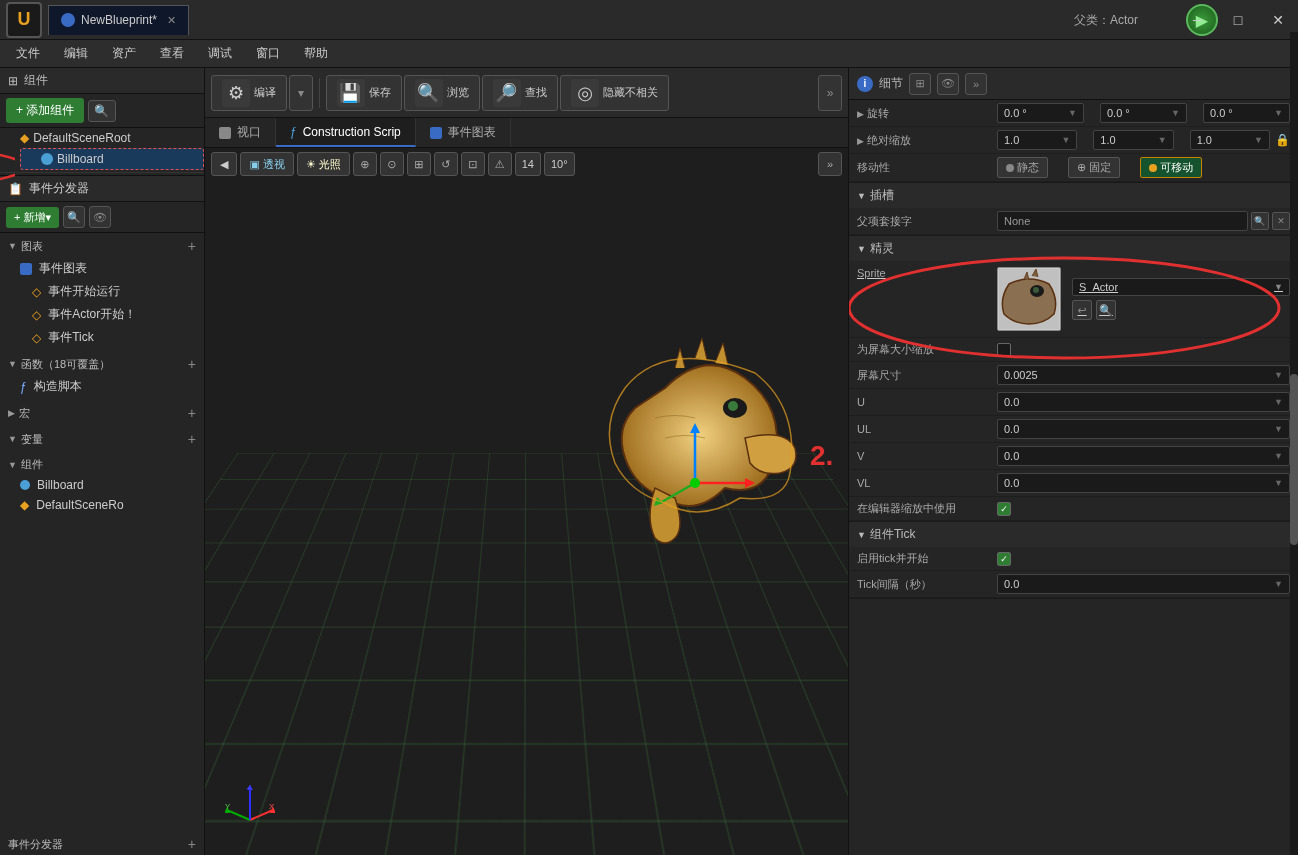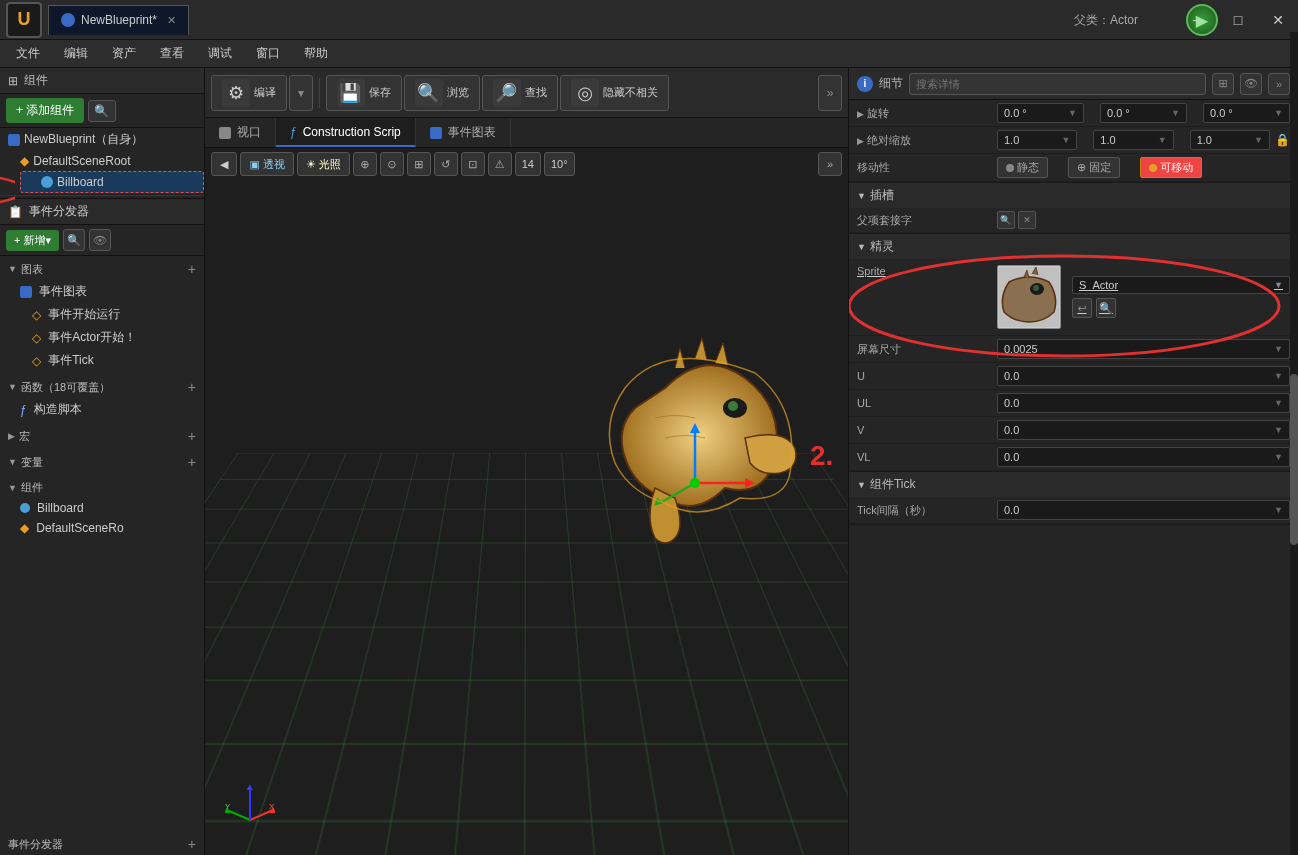--- a/index.html
+++ b/index.html
@@ -443,21 +443,21 @@
     .mob-btn {
       padding: 2px 8px;
       border-radius: 2px;
       border: 1px solid #555;
       cursor: pointer;
       font-size: 11px;
       color: #aaa;
       background: #333;
       display: flex; align-items: center; gap: 3px;
     }
-    .mob-btn.active { background: #ef4444; color: #fff; border-color: #c88000; }
+    .mob-btn.active { background: #14532d; color: #fff; border-color: #c88000; }
     .mob-dot { width: 8px; height: 8px; border-radius: 50%; }
     .mob-dot.static { background: #888; }
     .mob-dot.movable { background: #e8a020; }
 
     
     .sprite-thumbnail {
       width: 64px; height: 64px;
       background: #ccc;
       border: 1px solid #888;
       border-radius: 2px;
@@ -539,24 +539,20 @@
   <div id="left-panel">
     <div class="panel-header">
       <span>⊞</span>
       <span>组件</span>
     </div>
     <div id="add-component-bar">
       <button id="add-component-btn">+ 添加组件</button>
       <div id="search-component">🔍</div>
     </div>
 
-    <div class="tree-item">
-      <span class="blueprint-icon" style="display:inline-block;width:12px;height:12px;background:#3a6bc4;border-radius:2px;"></span>
-      <span>NewBlueprint（自身）</span>
-    </div>
     <div class="tree-item tree-item-indent">
       <span style="color:#e8a020;">◆</span>
       <span>DefaultSceneRoot</span>
     </div>
     <div class="tree-item tree-item-indent selected" style="margin-left:20px;">
       <span style="display:inline-block;width:12px;height:12px;background:#4a9fd4;border-radius:50%;"></span>
       <span>Billboard</span>
     </div>
 
     <div style="position:relative;">
@@ -775,21 +771,20 @@
           <text x="22" y="4" fill="#5050ff" font-size="8">Z</text>
         </svg>
       </div>
     </div>
   </div>
 
   <div id="right-panel">
     <div id="details-header">
       <div class="detail-info-icon">i</div>
       <span style="color:#bbb;font-size:12px;">细节</span>
-      <input id="details-search" type="text" placeholder="搜索详情" style="">
       <div class="detail-icon-btn">⊞</div>
       <div class="detail-icon-btn">👁</div>
       <div class="detail-icon-btn">»</div>
     </div>
 
     <div id="details-body">
 
       <div class="prop-section">
 
         <div class="prop-row">
@@ -861,20 +856,21 @@
       </div>
 
       <div class="prop-section">
         <div class="prop-section-header">
           <span style="font-size:9px;">▼</span>
           <span>插槽</span>
         </div>
         <div class="prop-row">
           <div class="prop-label">父项套接字</div>
           <div class="prop-value">
+            <div class="none-dropdown">None</div>
             <div class="reset-btn">🔍</div>
             <div class="reset-btn">✕</div>
           </div>
         </div>
       </div>
 
       <div class="prop-section">
         <div class="prop-section-header">
           <span style="font-size:9px;">▼</span>
           <span>精灵</span>
@@ -907,20 +903,26 @@
                 </div>
                 <div class="sprite-actions">
                   <div class="sprite-action-btn">↩</div>
                   <div class="sprite-action-btn">🔍</div>
                 </div>
               </div>
             </div>
           </div>
         </div>
 
+        <div class="prop-row">
+          <div class="prop-label">为屏幕大小缩放</div>
+          <div class="prop-value">
+            <div class="prop-checkbox"></div>
+          </div>
+        </div>
 
         <div class="prop-row">
           <div class="prop-label">屏幕尺寸</div>
           <div class="prop-value">
             <div class="prop-input" style="flex:1;">
               <span>0.0025</span>
               <span class="prop-input-arrow">▼</span>
             </div>
           </div>
         </div>
@@ -958,28 +960,40 @@
         <div class="prop-row">
           <div class="prop-label">VL</div>
           <div class="prop-value">
             <div class="prop-input" style="flex:1;">
               <span>0.0</span>
               <span class="prop-input-arrow">▼</span>
             </div>
           </div>
         </div>
 
+        <div class="prop-row">
+          <div class="prop-label">在编辑器缩放中使用</div>
+          <div class="prop-value">
+            <div class="prop-checkbox checked"></div>
+          </div>
+        </div>
       </div>
 
       <div class="prop-section">
         <div class="prop-section-header">
           <span style="font-size:9px;">▼</span>
           <span>组件Tick</span>
         </div>
         <div class="prop-row">
+          <div class="prop-label">启用tick并开始</div>
+          <div class="prop-value">
+            <div class="prop-checkbox checked"></div>
+          </div>
+        </div>
+        <div class="prop-row">
           <div class="prop-label">Tick间隔（秒）</div>
           <div class="prop-value">
             <div class="prop-input" style="flex:1;">
               <span>0.0</span>
               <span class="prop-input-arrow">▼</span>
             </div>
           </div>
         </div>
       </div>
 

